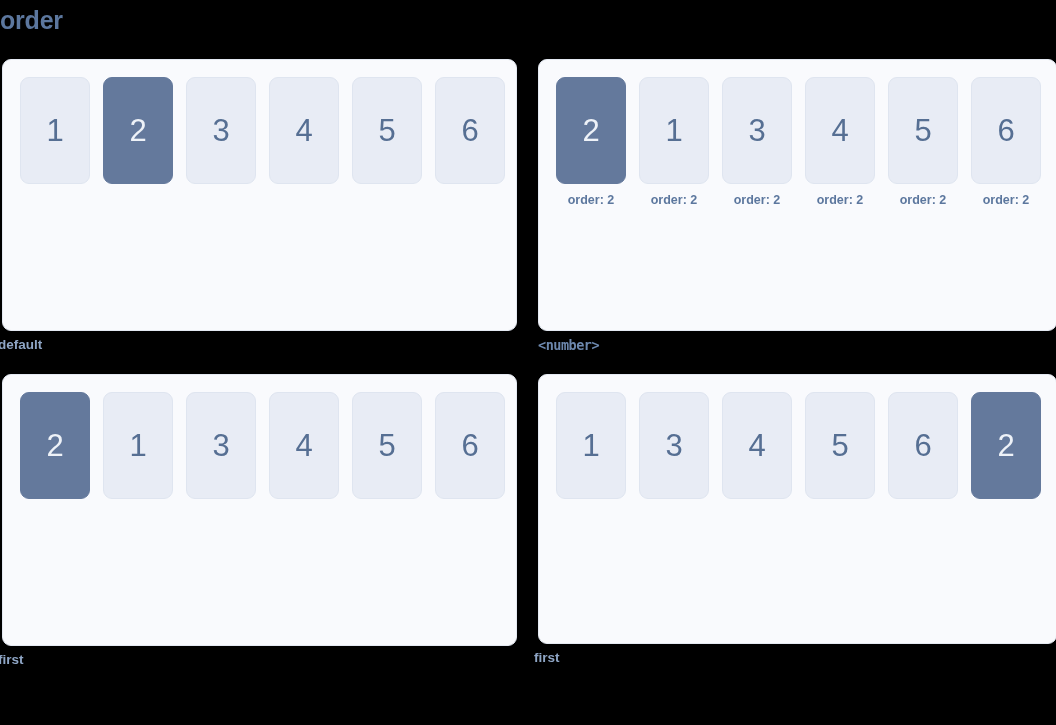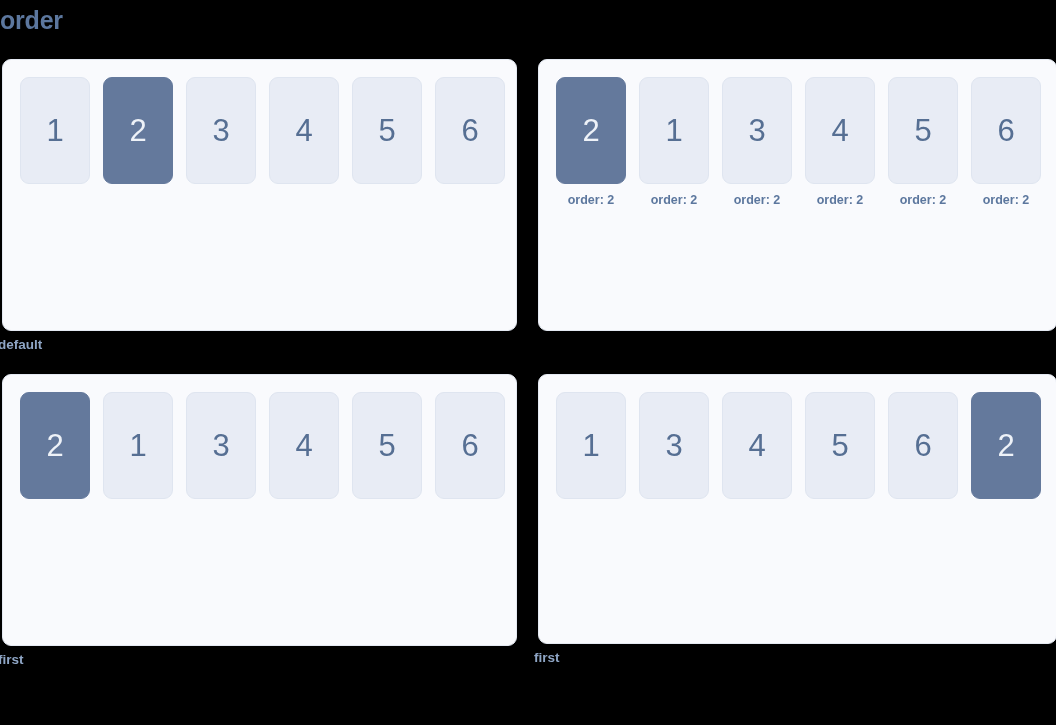--- a/index.html
+++ b/index.html
@@ -174,20 +174,21 @@
           <div class="item-wrap">
             <div class="item">5</div>
             <div class="item-note">order: 2</div>
           </div>
           <div class="item-wrap">
             <div class="item">6</div>
             <div class="item-note">order: 2</div>
           </div>
         </div>
     </div>
+    <div class="caption mono">&lt;number&gt;</div>
   </div>
 
   <div class="cell cell-bl">
     <div class="panel panel-bl">
       <div class="track">
           <div class="item-wrap">
             <div class="item active">2</div>
           </div>
           <div class="item-wrap">
             <div class="item">1</div>

